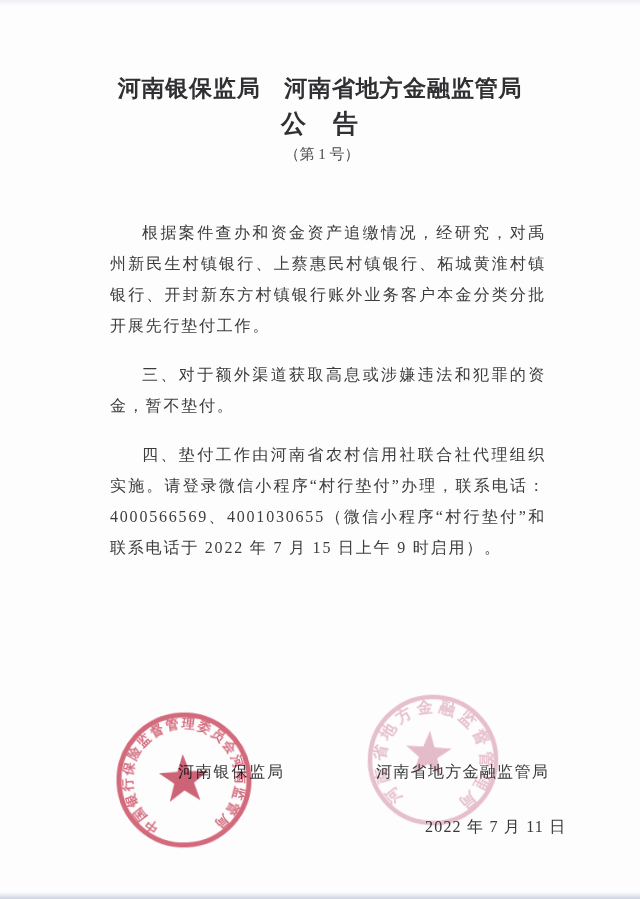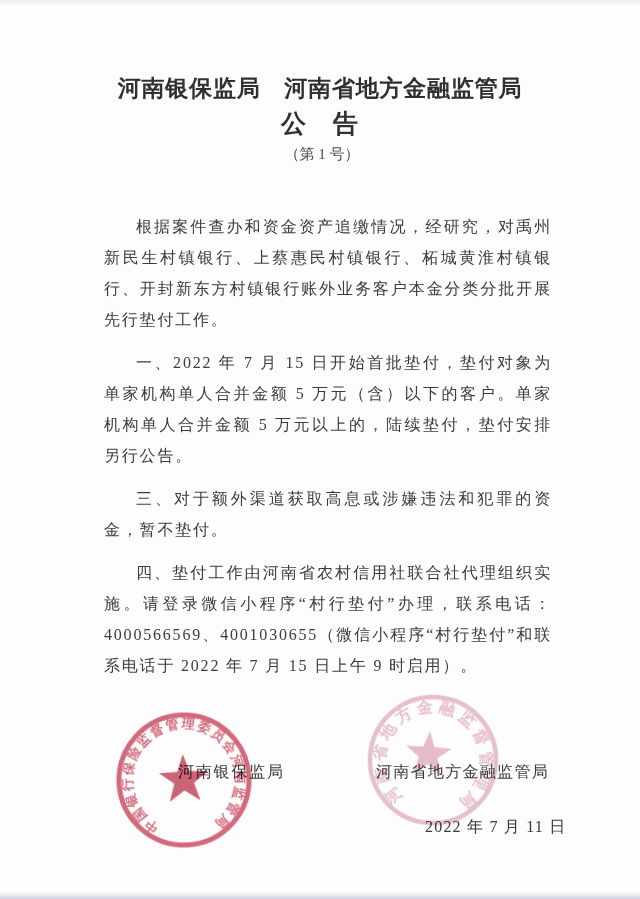--- a/index.html
+++ b/index.html
@@ -50,21 +50,21 @@
   }
 
   
   .doc-body {
     position: absolute;
     top: 199px;
     left: 92px;
     width: 472px;
   }
   .doc-body p {
-    margin: 12px;
+    margin: 18px;
     font-size: 16px;
     line-height: 31px;
     letter-spacing: 1.8px;
     text-align: justify;
     text-indent: 2em;
     color: #3c3c3e;
   }
 
   
   .sig-text {
@@ -102,21 +102,20 @@
 <div class="page">
 
   <header class="doc-header">
     <h1 class="org-line">河南银保监局　河南省地方金融监管局</h1>
     <div class="doc-type">公　告</div>
     <div class="issue-no">（第 1 号）</div>
   </header>
 
   <main class="doc-body">
     <p>根据案件查办和资金资产追缴情况，经研究，对禹州新民生村镇银行、上蔡惠民村镇银行、柘城黄淮村镇银行、开封新东方村镇银行账外业务客户本金分类分批开展先行垫付工作。</p>
-    <p>一、2022 年 7 月 15 日开始首批垫付，垫付对象为单家机构单人合并金额 5 万元（含）以下的客户。单家机构单人合并金额 5 万元以上的，陆续垫付，垫付安排另行公告。</p>
     <p>三、对于额外渠道获取高息或涉嫌违法和犯罪的资金，暂不垫付。</p>
     <p>四、垫付工作由河南省农村信用社联合社代理组织实施。请登录微信小程序“村行垫付”办理，联系电话：4000566569、4001030655（微信小程序“村行垫付”和联系电话于 2022 年 7 月 15 日上午 9 时启用）。</p>
   </main>
 
   <div class="sig-text sig-left-name">河南银保监局</div>
   <div class="sig-text sig-right-name">河南省地方金融监管局</div>
   <div class="sig-text sig-date">2022 年 7 月 11 日</div>
 
   <svg class="seal seal-left" width="150" height="150" viewBox="0 0 150 150" aria-hidden="true">
     <circle cx="75" cy="75" r="65" fill="none" stroke-width="5" stroke="#cb4a5f"></circle>

